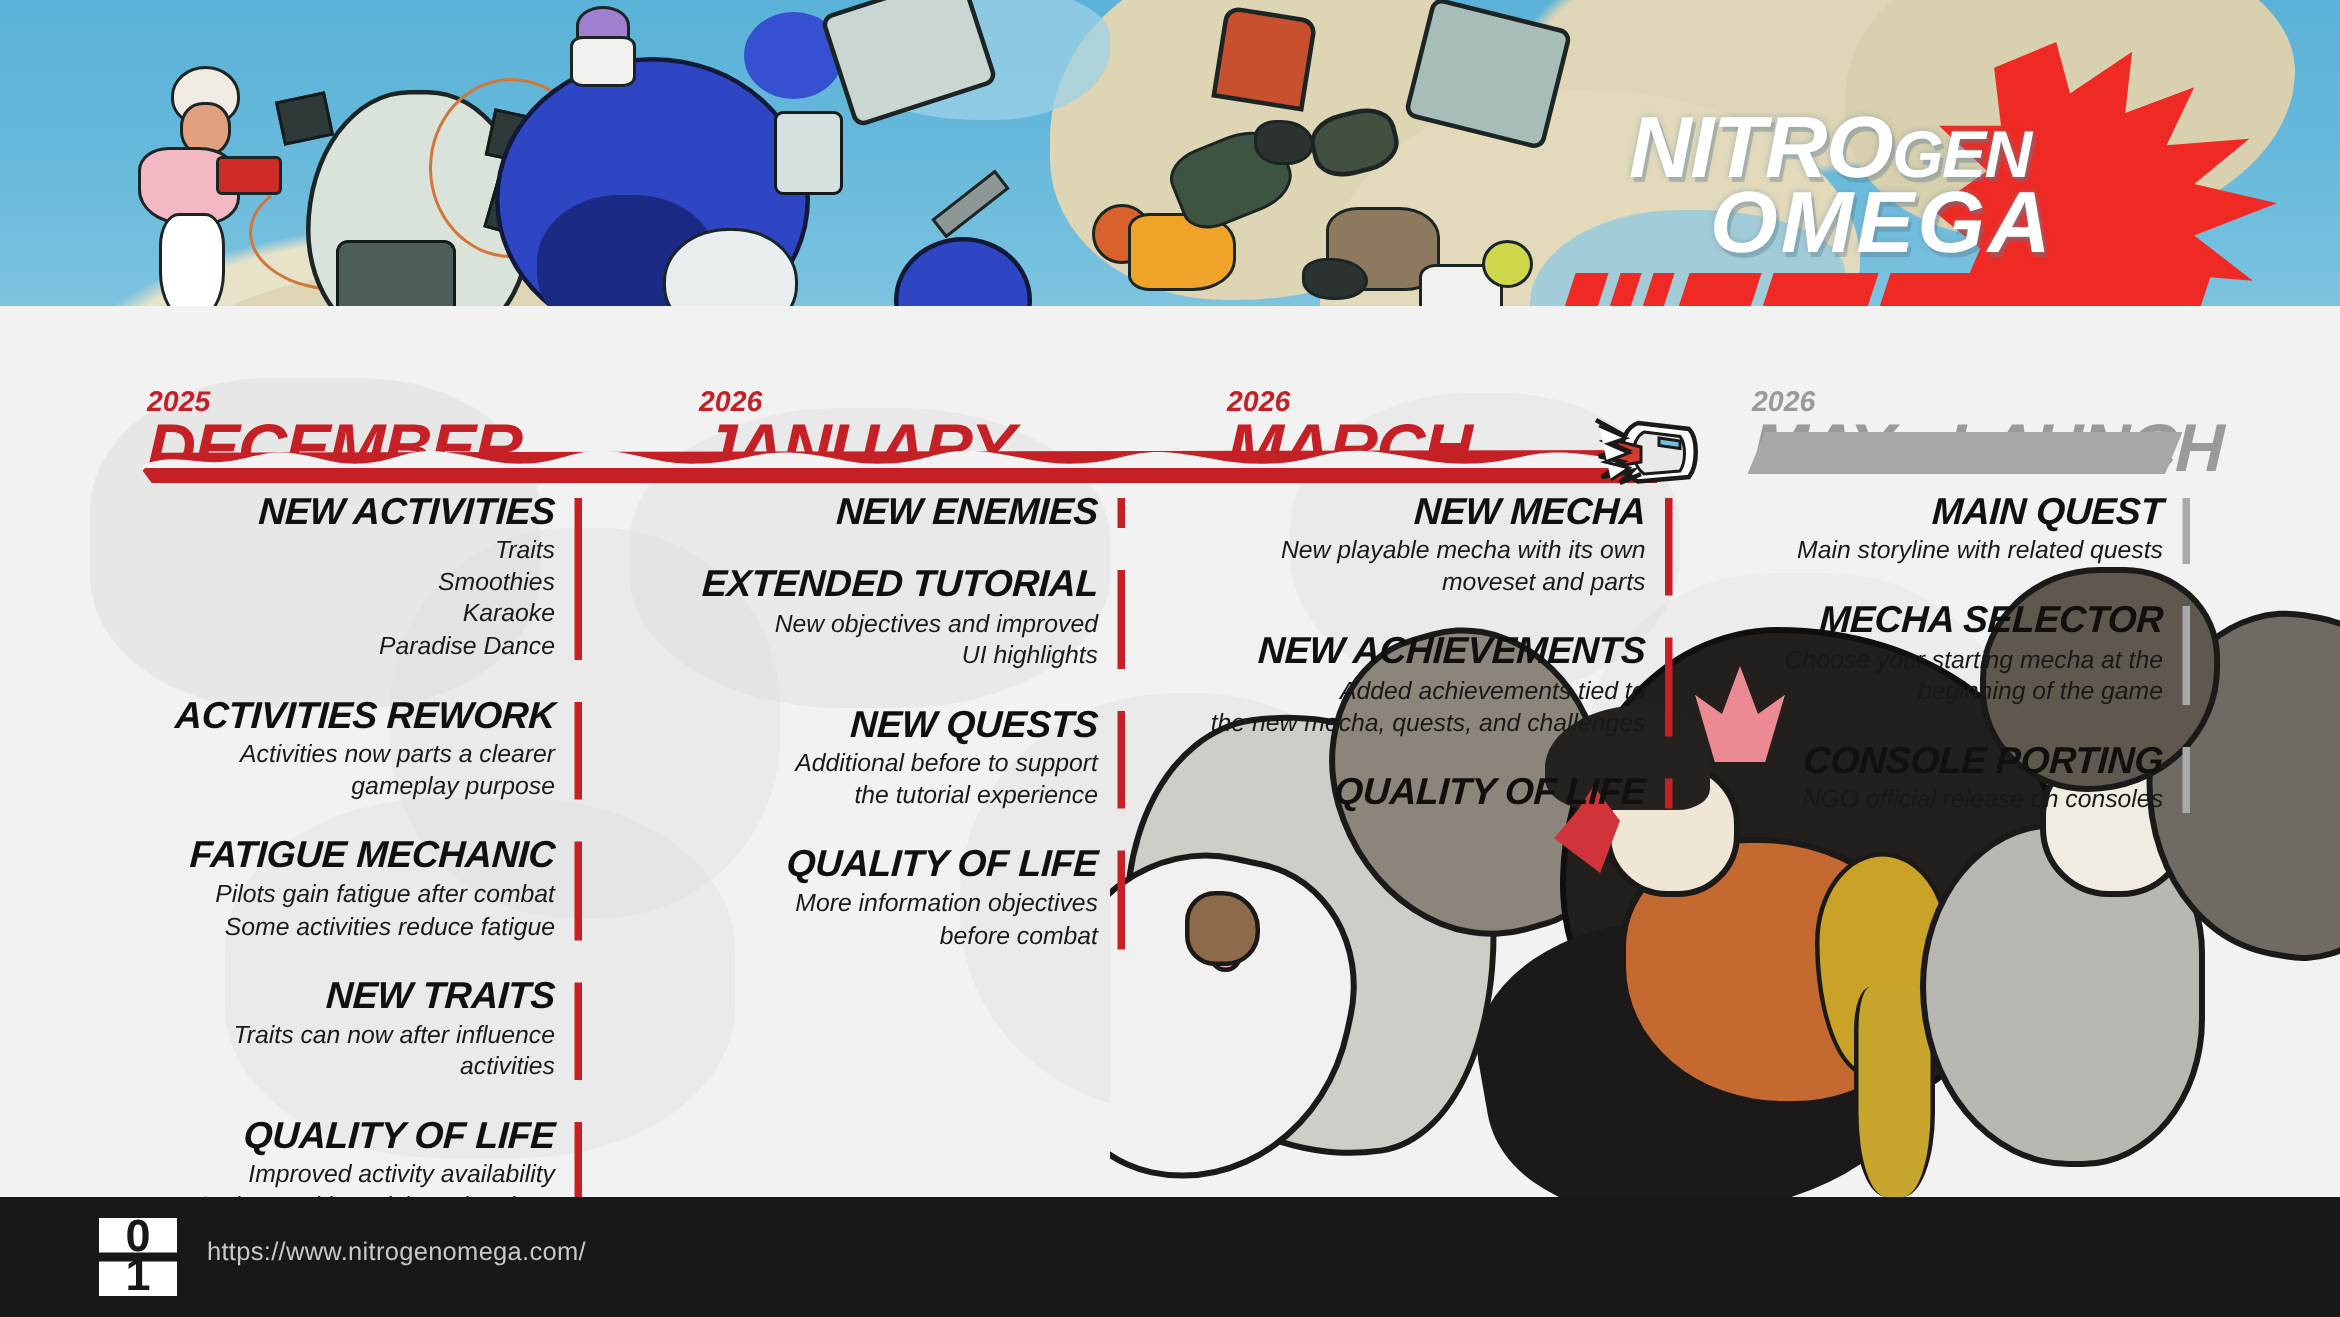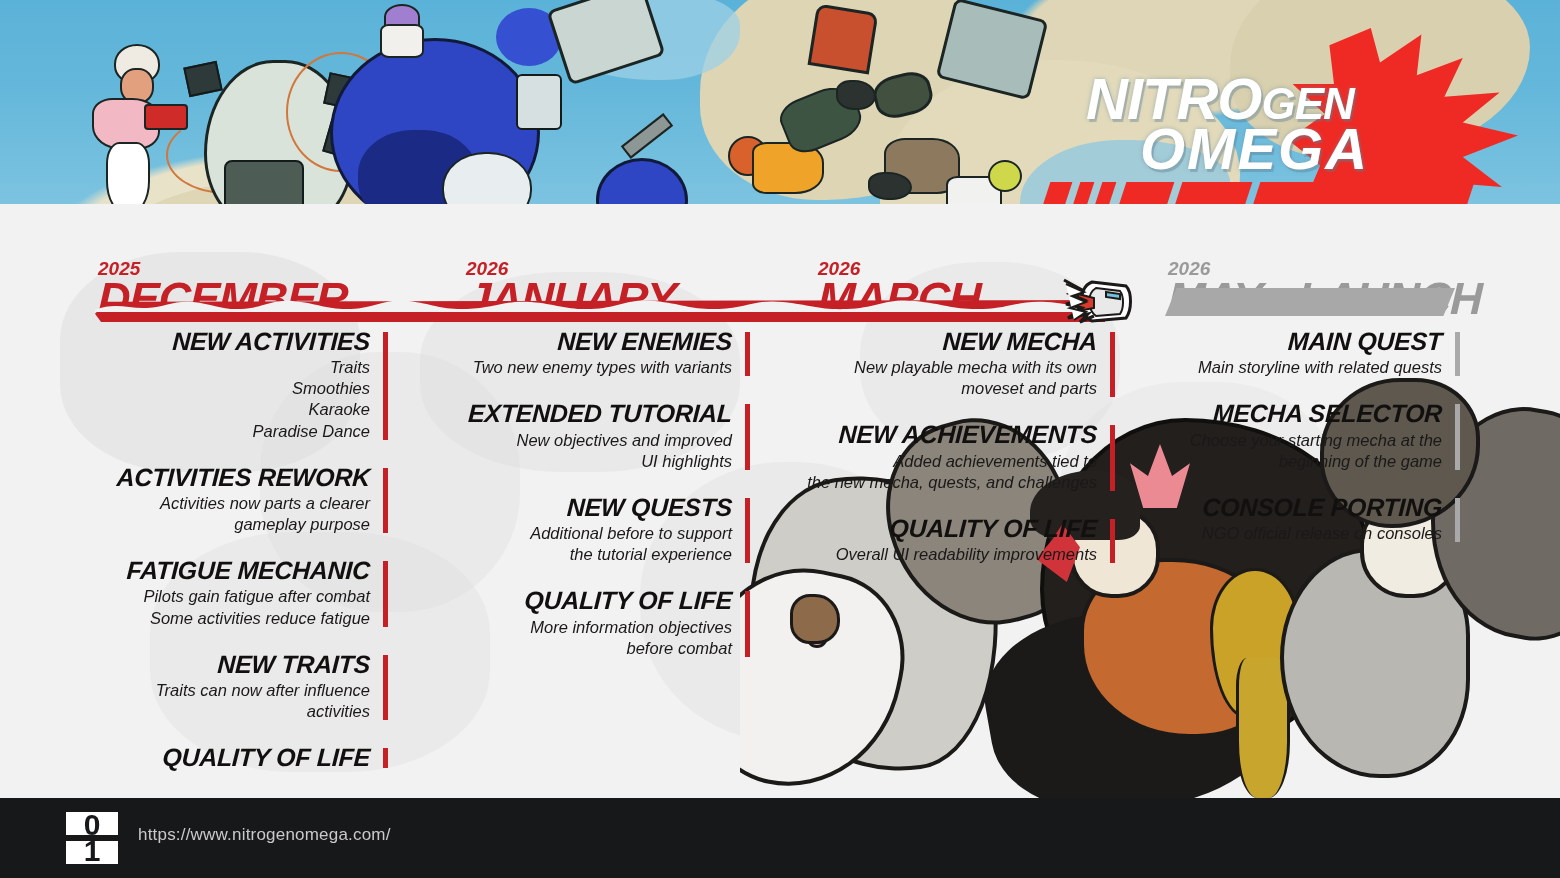--- a/index.html
+++ b/index.html
@@ -337,30 +337,31 @@
     <div class="item">
       <div class="bar"></div>
       <h3>NEW TRAITS</h3>
       <p>
         <span>Traits can now after influence activities</span>
       </p>
     </div>
     <div class="item">
       <div class="bar"></div>
       <h3>QUALITY OF LIFE</h3>
+      <p>
+        <span>Improved activity availability</span><br>
+        <span>Option to skip activity animations</span>
+      </p>
     </div>
   </div>
 
   <div class="col" style="left:460px;width:290px;">
     <div class="item">
       <div class="bar"></div>
       <h3>NEW ENEMIES</h3>
-      <p>
-        <span>Two new enemy types with variants</span>
-      </p>
     </div>
     <div class="item">
       <div class="bar"></div>
       <h3>EXTENDED TUTORIAL</h3>
       <p>
         <span>New objectives and improved</span><br>
         <span>UI highlights</span>
       </p>
     </div>
     <div class="item">
@@ -394,23 +395,20 @@
       <div class="bar"></div>
       <h3>NEW ACHIEVEMENTS</h3>
       <p>
         <span>Added achievements tied to</span><br>
         <span>the new mecha, quests, and challenges</span>
       </p>
     </div>
     <div class="item">
       <div class="bar"></div>
       <h3>QUALITY OF LIFE</h3>
-      <p>
-        <span>Overall UI readability improvements</span>
-      </p>
     </div>
   </div>
 
   <div class="col gray" style="left:1160px;width:300px;">
     <div class="item">
       <div class="bar"></div>
       <h3>MAIN QUEST</h3>
       <p>
         <span>Main storyline with related quests</span>
       </p>

